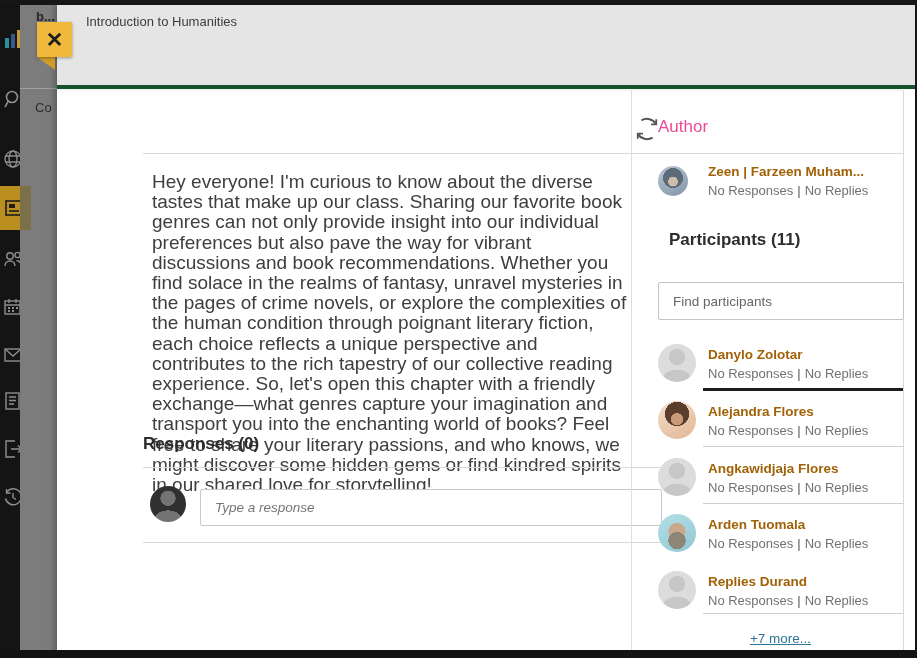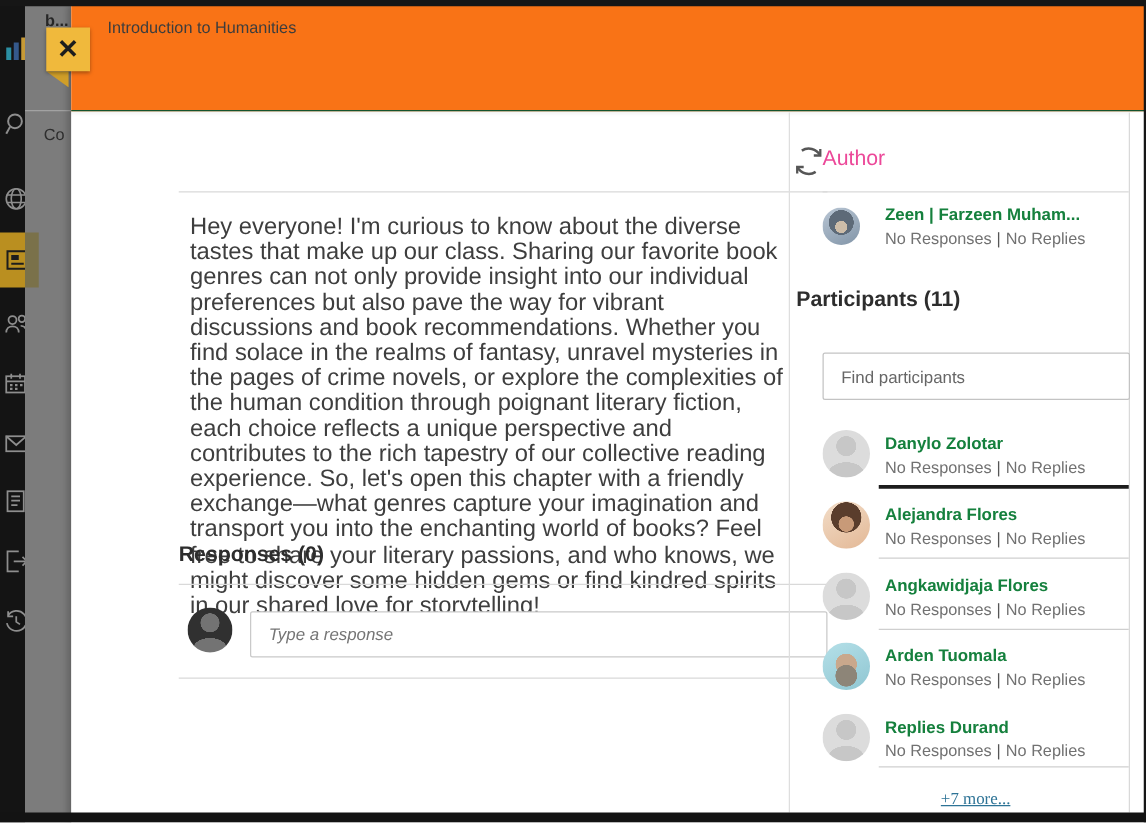--- a/index.html
+++ b/index.html
@@ -21,22 +21,22 @@
   
   .dimcol { position:absolute; left:20px; top:0; width:37px; height:658px; background:#7c7c7c; overflow:hidden; z-index:1; }
   .dim-frag-top { position:absolute; left:16px; top:9px;  color:#262626; font-size:13px; font-weight:700; white-space:nowrap; }
   .dim-line     { position:absolute; left:0; top:88px; width:37px; height:1px; background:#a2a2a2; }
   .dim-frag-mid { position:absolute; left:15px; top:100px; color:#2e2e2e; font-size:13px; white-space:nowrap; }
   .dim-gold     { position:absolute; left:0; top:186px; width:11px; height:44px; background:#7a714a; }
 
   
   .modal { position:absolute; left:57px; top:4px; width:860px; height:654px; background:#fff; z-index:3;
            box-shadow:-3px 0 6px rgba(0,0,0,0.25); }
-  .mheader { position:absolute; left:0; top:0; width:860px; height:85px; background:#f97316;
-             border-bottom:1px solid #14532d; box-shadow:0 2px 3px rgba(0,0,0,0.05); }
+  .mheader { position:absolute; left:0; top:0; width:860px; height:85px; background:#e5e5e5;
+             border-bottom:4px solid #14532d; box-shadow:0 2px 3px rgba(0,0,0,0.05); }
   .course  { position:absolute; left:29px; top:10px; font-size:13px; color:#3d3d3d; }
   .dtitle  { position:absolute; left:29px; top:30px; font-family:"Liberation Serif","DejaVu Serif",serif;
              font-size:27px; color:#222; letter-spacing:0.2px; }
 
   
   .close-btn { position:absolute; left:37px; top:22px; width:35px; height:35px; background:#F0B93C; z-index:8;
                border:none; cursor:pointer; display:flex; align-items:center; justify-content:center;
                font-size:21px; font-weight:700; color:#1d1d1d; line-height:1;
                box-shadow:0 1px 3px rgba(0,0,0,0.35); }
   .close-fold { position:absolute; left:37px; top:57px; width:18px; height:13px; z-index:7; }
@@ -80,42 +80,42 @@
       font-family:"Liberation Sans","DejaVu Sans",sans-serif; font-size:13.5px; color:#333; }
   .resp-input::placeholder { font-style:italic; color:#757575; opacity:1; }
 
   
   .vrule { position:absolute; left:574px; top:86px; width:1px; height:560px; background:#dedede; }
   .gutter { position:absolute; left:846px; top:86px; width:14px; height:560px; background:#fff; border-left:1px solid #d9d9d9; }
 
   .author-head { position:absolute; left:601px; top:113px; font-size:17px; color:#ec4899; font-weight:400; }
   .rule-author { left:601px; top:149px; width:245px; }
   .author-avatar { left:601px; top:162px; width:30px; height:30px; }
-  .p-name { font-size:13.5px; font-weight:700; color:#15803d; white-space:nowrap; }
+  .p-name { font-size:13.5px; font-weight:700; color:#a16207; white-space:nowrap; }
   .p-meta { font-size:13px; color:#717171; white-space:nowrap; }
   .p-meta .sep { color:#555; padding:0 4px; }
   .author-name { position:absolute; left:651px; top:160px; }
   .author-meta { position:absolute; left:651px; top:179px; }
 
-  .part-head { position:absolute; left:580px; top:226px; }
+  .part-head { position:absolute; left:612px; top:226px; }
   .find-input { position:absolute; left:601px; top:278px; width:246px; height:38px;
       border:1px solid #c3c3c3; border-radius:2px; background:#fff; padding:0 14px;
       font-family:"Liberation Sans","DejaVu Sans",sans-serif; font-size:13.5px; color:#333; }
   .find-input::placeholder { color:#666; opacity:1; }
 
   .prow { position:absolute; left:601px; width:245px; height:38px;text-align:center; }
   .prow .avatar { left:0; top:0; width:38px; height:38px; }
   .prow .p-name { position:absolute; left:50px; top:3px; }
   .prow .p-meta { position:absolute; left:50px; top:22px; }
   .row-rule   { position:absolute; left:646px; width:200px; height:1px; background:#cfcfcf; }
   .row-rule.strong { height:3px; background:#1c1c1c; }
 
   .more-link { position:absolute; left:601px; top:627px; width:245px; text-align:center;
       font-size:13.5px; color:#2d7396; text-decoration:underline; background:none; border:none; cursor:pointer;
-      font-family:Liberation Serif, serif; }
+      font-family:Liberation Sans, sans-serif; }
 </style>
 </head>
 <body>
 
 <div class="sidebar">
   <span class="nav-ico" style="top:28px">
     <svg viewBox="0 0 22 22">
         <rect x="3" y="10" width="4" height="10" fill="#2b8fa3"></rect>
         <rect x="9" y="6" width="4" height="14" fill="#35598c"></rect>
         <rect x="15" y="2" width="4" height="18" fill="#c79a36"></rect>

